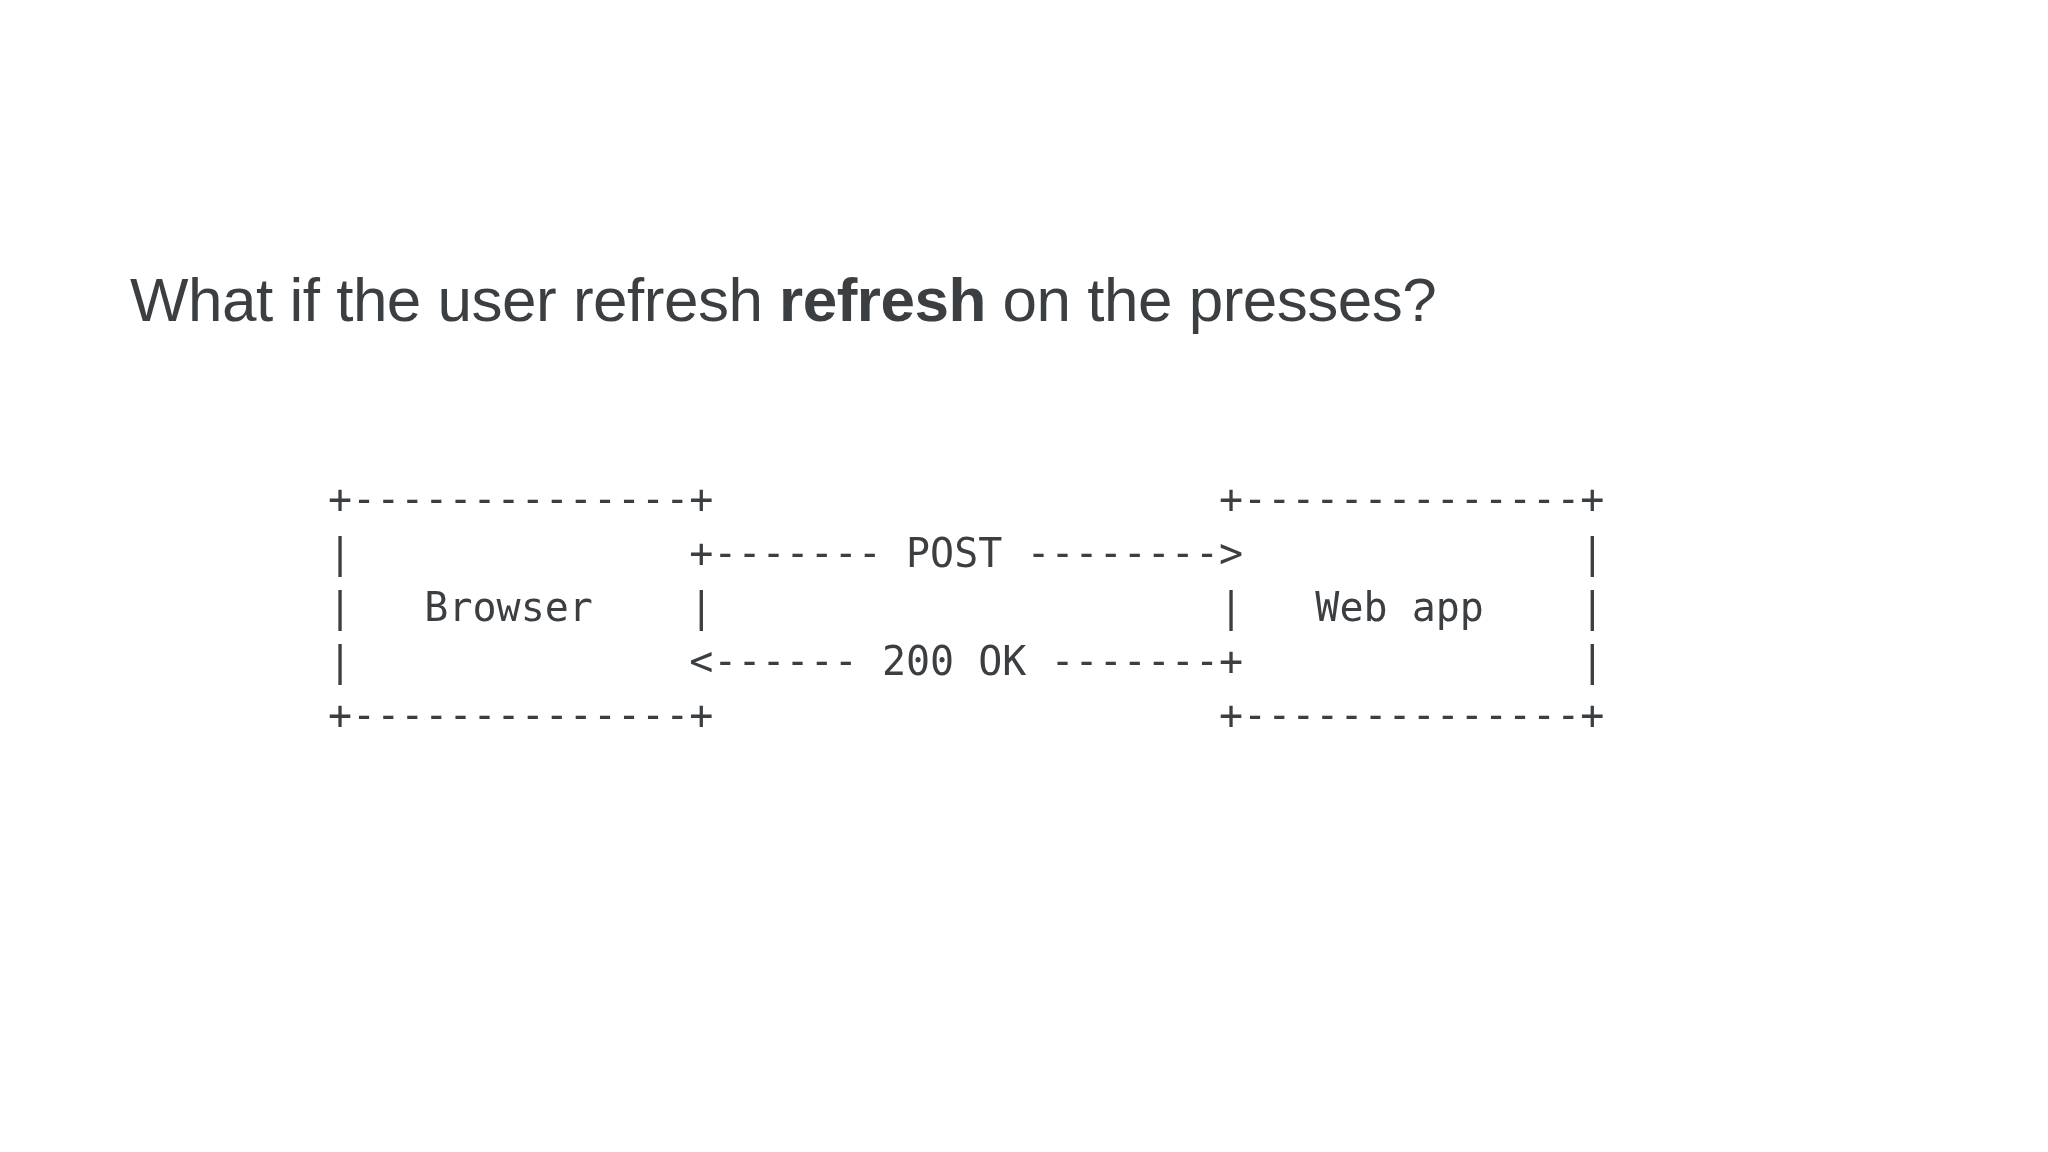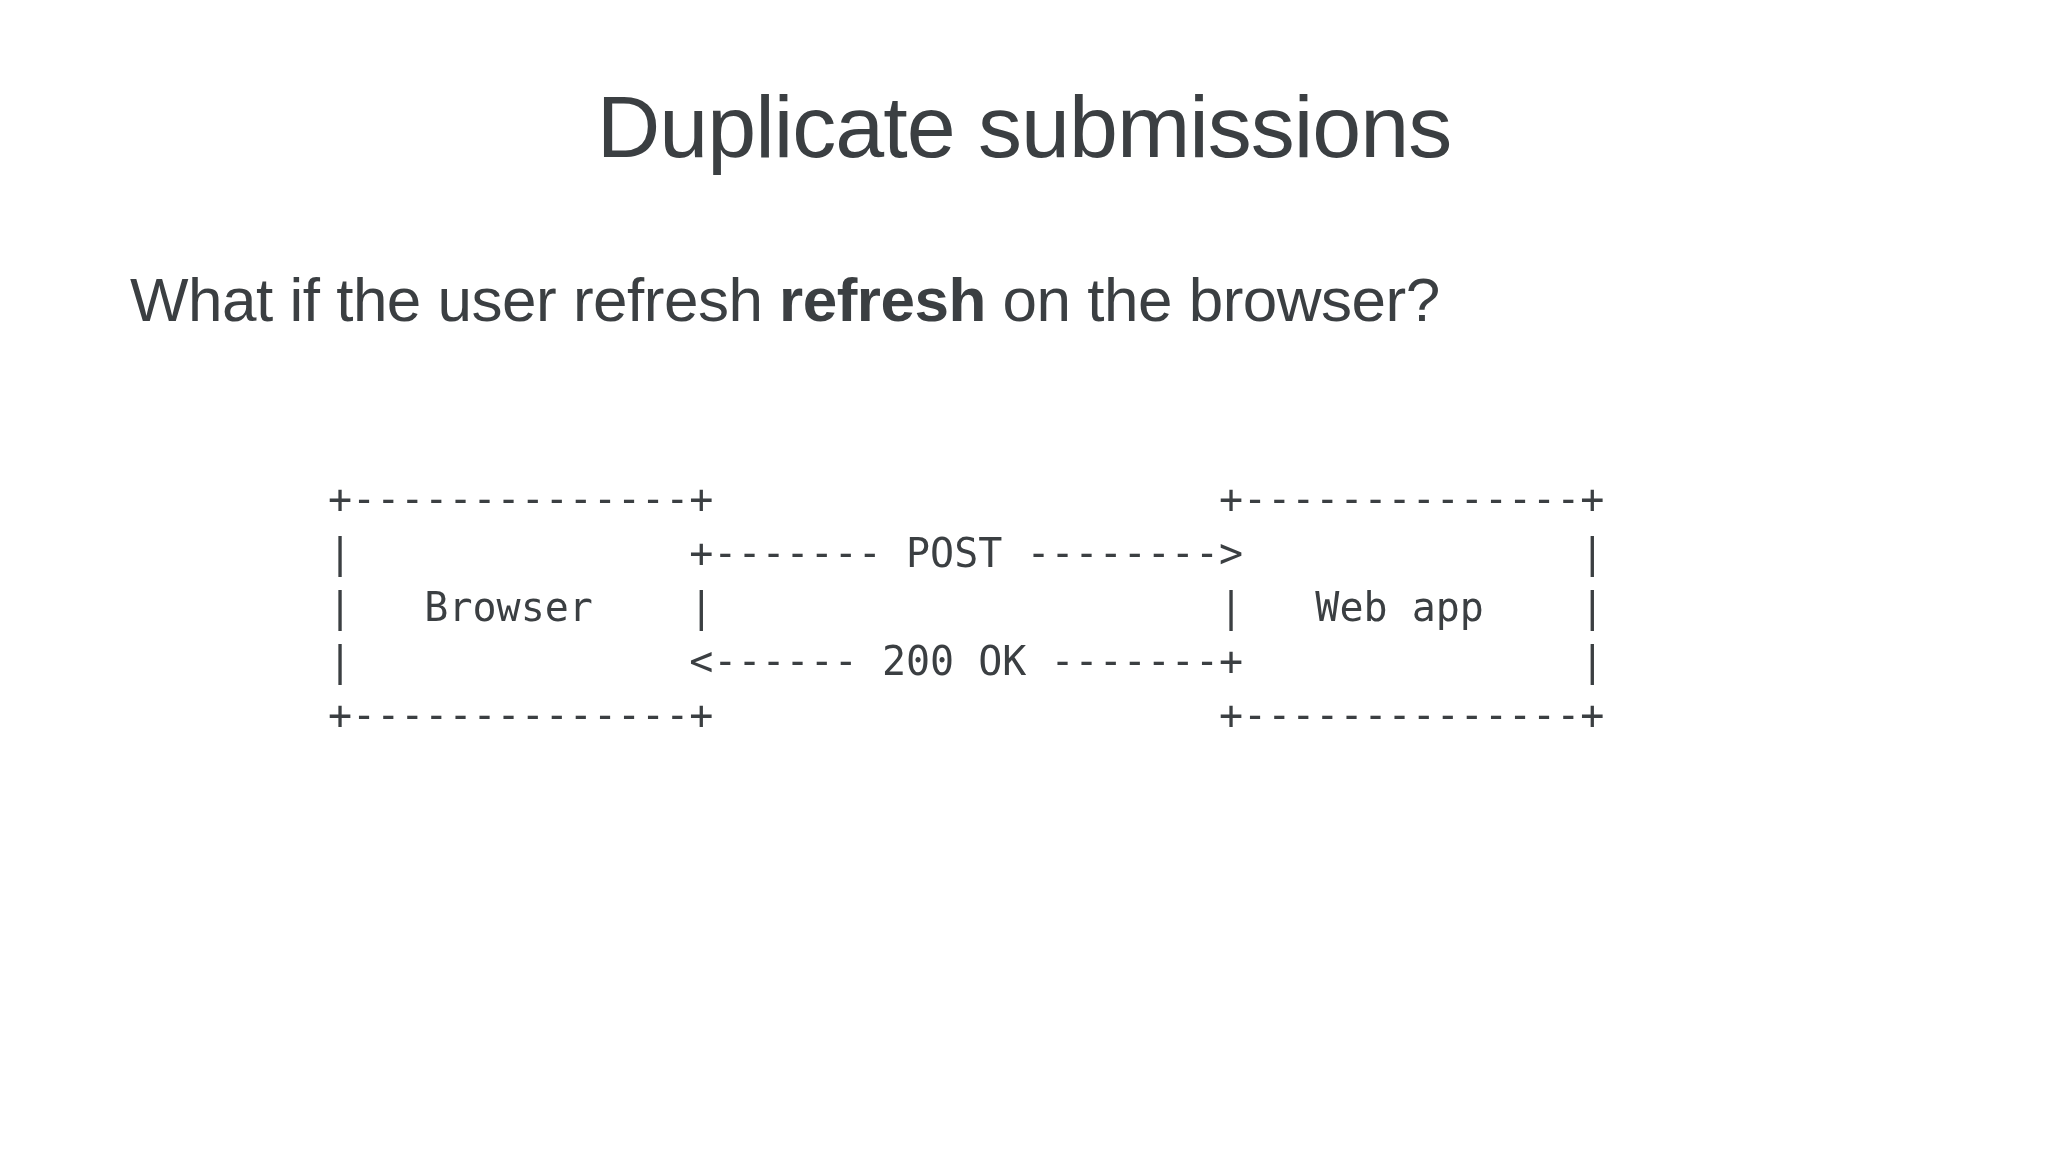--- a/index.html
+++ b/index.html
@@ -55,23 +55,22 @@
     letter-spacing: 0;
     white-space: pre;
     color: #3b3f42;
   }
 </style>
 </head>
 <body>
 
 <div class="slide">
 
-  <h1 class="title">Duplicate submissions</h1>
 
-  <p class="question"><span>What if the user refresh </span><span class="em">refresh</span><span> on the browser?</span></p>
+  <p class="question"><span>What if the user refresh </span><span class="em">refresh</span><span> on the presses?</span></p>
 
   <pre class="ascii-diagram">+--------------+                     +--------------+
 |              +------- POST --------&gt;              |
 |   Browser    |                     |   Web app    |
 |              &lt;------ 200 OK -------+              |
 +--------------+                     +--------------+</pre>
 
 </div>
 
 </body></html>

